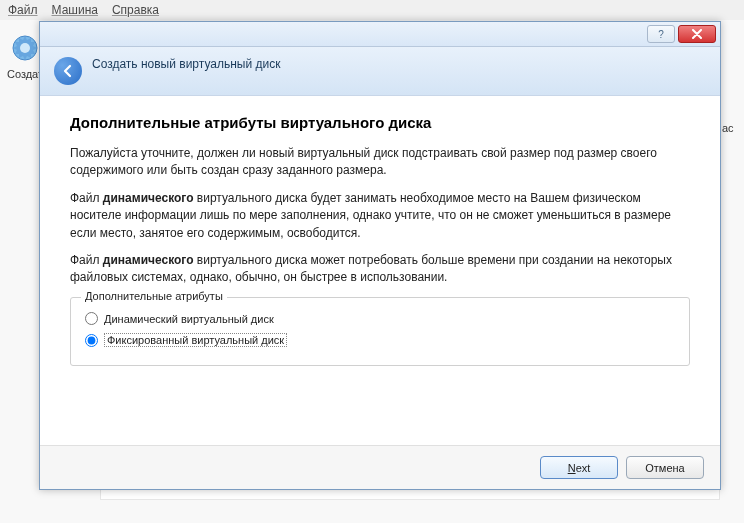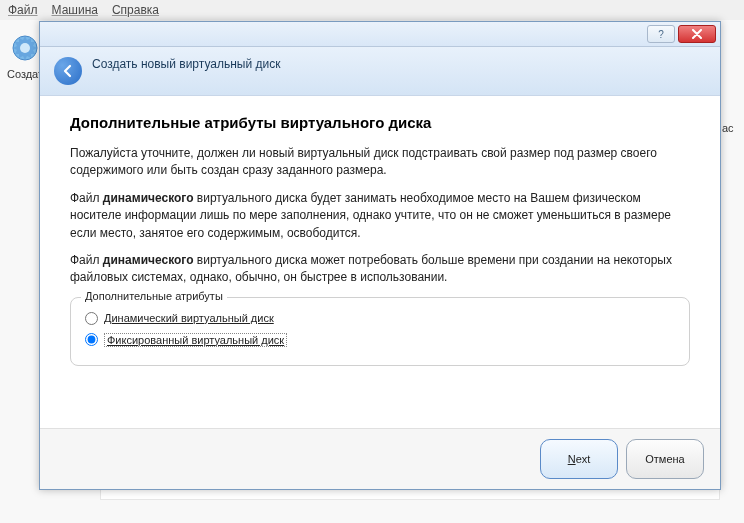--- a/index.html
+++ b/index.html
@@ -121,62 +121,61 @@
     }
     .para {
       color: #222;
       font-size: 12px;
       line-height: 1.45;
       margin-bottom: 10px;
     }
     .para b { font-weight: bold; }
     .fieldset {
       border: 1px solid #d0d0d0;
-      border-radius: 8px;
+      border-radius: 3px;
       padding: 10px 12px 14px 12px;
       margin-top: 8px;
       position: relative;
     }
     .fieldset-legend {
       position: absolute;
       top: -8px;
       left: 10px;
       background: #fff;
       padding: 0 4px;
       font-size: 11px;
       color: #222;
     }
     .radio-row {
       display: flex;
-      align-items: flex-start;
+      align-items: flex-end;
       gap: 6px;
       padding: 4px 2px;
       font-size: 11px;
       color: #222;
-      text-decoration: underline;
     }
     .radio-row input { cursor: pointer; }
     .radio-row label { cursor: pointer; }
     .radio-row.selected label {
       border: 1px dotted #888;
       padding: 0 2px;
     }
     .footer {
       border-top: 1px solid #e0e0e0;
       padding: 10px 16px;
       display: flex;
       justify-content: flex-end;
       gap: 8px;
       background: #f6f6f6;
     }
     .btn {
       min-width: 78px;
-      height: 40px;
+      height: 23px;
       border: 1px solid #9aa8b8;
-      border-radius: 10px;
+      border-radius: 4px;
       background: linear-gradient(#fdfdfd, #e8e8e8);
       font-size: 11px;
       color: #222;
       cursor: pointer;
       padding: 0 12px;
     }
     .btn.primary {
       border-color: #5a8ac8;
       background: linear-gradient(#f5faff, #d8e8f8);
     }

